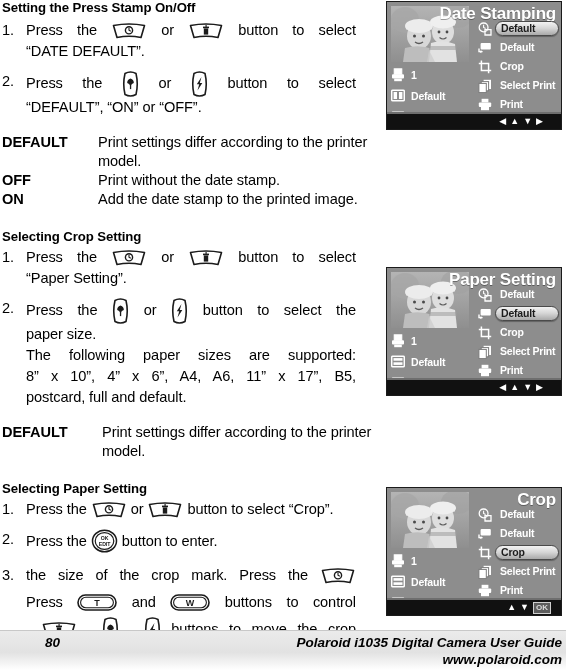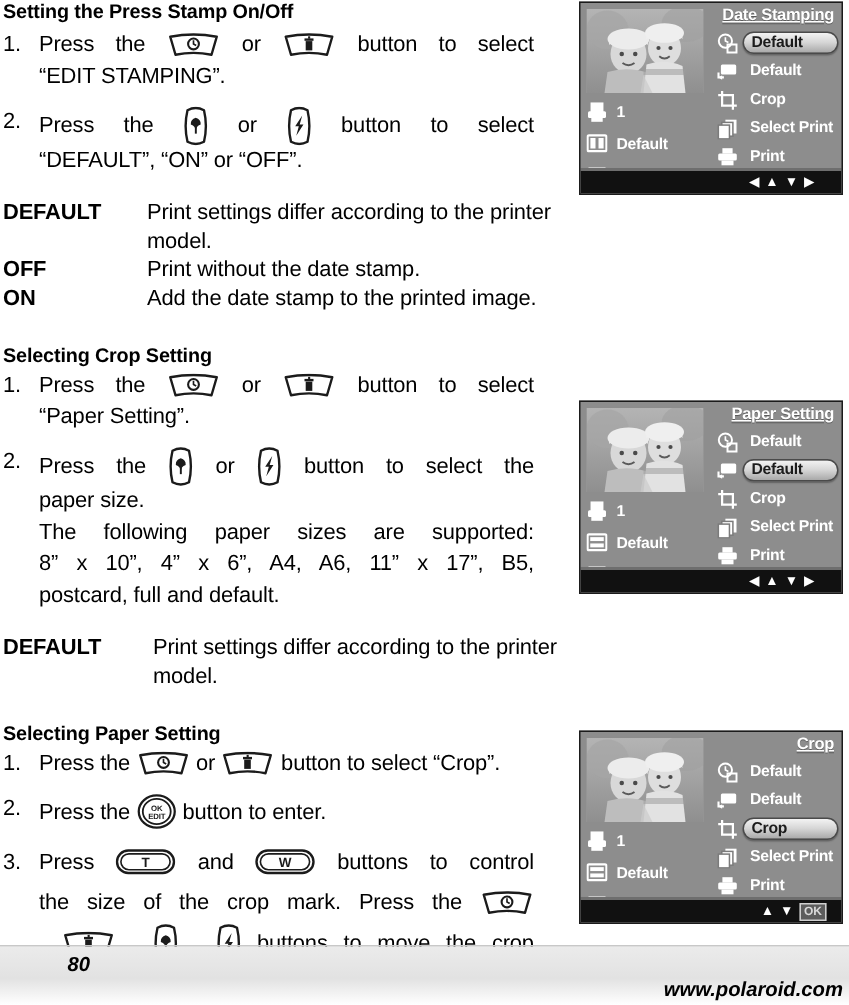--- a/index.html
+++ b/index.html
@@ -115,26 +115,25 @@
   }
   .lcd-inner {
     position: relative;
     width: 100%;
     height: 100%;
   }
   .lcd-title {
     position: absolute;
     right: 5px;
     top: 2px;
-    font-size: 11px;
+    font-size: 17px;
     font-weight: bold;
     color: #ffffff;
     letter-spacing: -0.2px;
     text-shadow: 0 1px 0 rgba(0,0,0,.35);
-    text-decoration: underline;
   }
   
   .lcd-photo {
     position: absolute;
     left: 4px;
     top: 4px;
     width: 78px;
     height: 56px;
     overflow: hidden;
     background: #9b9b9b;
@@ -293,21 +292,21 @@
           <span class="btn-glyph fan">
             <svg width="36" height="17" viewBox="0 0 36 17">
               <path d="M2.5 2.5 Q18 -0.5 33.5 2.5 L30 14.5 Q18 12 6 14.5 Z" fill="#fff" stroke="#1b1b1b" stroke-width="1.6" stroke-linejoin="round"></path>
               <rect x="15" y="3.6" width="6" height="1.6" fill="#1b1b1b"></rect>
               <rect x="15.8" y="5.4" width="4.4" height="6.2" fill="#1b1b1b"></rect>
               <rect x="17.4" y="2.2" width="1.4" height="1.6" fill="#1b1b1b"></rect>
             </svg>
           </span>
           <span>button to select</span>
         </div>
-        <div>“EDIT STAMPING”.</div>
+        <div>“DATE DEFAULT”.</div>
       </div>
     </div>
 
     <div class="gap-sm"></div>
 
     <div class="step">
       <div class="num">2.</div>
       <div class="body">
         <div class="just-line" style="width:330px;">
           <span>Press the</span>
@@ -467,47 +466,47 @@
         </div>
       </div>
     </div>
 
     <div class="gap-sm"></div>
 
     <div class="step" style="line-height:27px;">
       <div class="num">3.</div>
       <div class="body">
         <div class="just-line" style="width:330px;">
+          <span>the size of the crop mark. Press the</span>
+          <span class="btn-glyph fan">
+            <svg width="36" height="17" viewBox="0 0 36 17">
+              <path d="M2.5 2.5 Q18 -0.5 33.5 2.5 L30 14.5 Q18 12 6 14.5 Z" fill="#fff" stroke="#1b1b1b" stroke-width="1.6" stroke-linejoin="round"></path>
+              <circle cx="18" cy="7.3" r="3.6" fill="#fff" stroke="#1b1b1b" stroke-width="1.4"></circle>
+              <path d="M18 4.8 L18 7.3 L19.8 8.3" stroke="#1b1b1b" stroke-width="1.1" fill="none"></path>
+            </svg>
+          </span>
+        </div>
+        <div class="just-line" style="width:330px;">
           <span>Press</span>
           <span class="btn-glyph tw">
             <svg width="40" height="19" viewBox="0 0 40 19">
               <rect x="1" y="2" width="38" height="15" rx="7.5" ry="7.5" fill="#fff" stroke="#1b1b1b" stroke-width="1.6"></rect>
               <rect x="3.6" y="4.2" width="32.8" height="10.6" rx="5.3" ry="5.3" fill="#fff" stroke="#1b1b1b" stroke-width="1.1"></rect>
               <text x="20" y="13.3" font-family="Liberation Sans, sans-serif" font-size="9" font-weight="bold" text-anchor="middle" fill="#1b1b1b">T</text>
             </svg>
           </span>
           <span>and</span>
           <span class="btn-glyph tw">
             <svg width="40" height="19" viewBox="0 0 40 19">
               <rect x="1" y="2" width="38" height="15" rx="7.5" ry="7.5" fill="#fff" stroke="#1b1b1b" stroke-width="1.6"></rect>
               <rect x="3.6" y="4.2" width="32.8" height="10.6" rx="5.3" ry="5.3" fill="#fff" stroke="#1b1b1b" stroke-width="1.1"></rect>
               <text x="20" y="13.3" font-family="Liberation Sans, sans-serif" font-size="9" font-weight="bold" text-anchor="middle" fill="#1b1b1b">W</text>
             </svg>
           </span>
           <span>buttons to control</span>
-        </div>
-        <div class="just-line" style="width:330px;">
-          <span>the size of the crop mark. Press the</span>
-          <span class="btn-glyph fan">
-            <svg width="36" height="17" viewBox="0 0 36 17">
-              <path d="M2.5 2.5 Q18 -0.5 33.5 2.5 L30 14.5 Q18 12 6 14.5 Z" fill="#fff" stroke="#1b1b1b" stroke-width="1.6" stroke-linejoin="round"></path>
-              <circle cx="18" cy="7.3" r="3.6" fill="#fff" stroke="#1b1b1b" stroke-width="1.4"></circle>
-              <path d="M18 4.8 L18 7.3 L19.8 8.3" stroke="#1b1b1b" stroke-width="1.1" fill="none"></path>
-            </svg>
-          </span>
         </div>
         <div class="just-line" style="width:330px;">
           <span>,</span>
           <span class="btn-glyph fan">
             <svg width="36" height="17" viewBox="0 0 36 17">
               <path d="M2.5 2.5 Q18 -0.5 33.5 2.5 L30 14.5 Q18 12 6 14.5 Z" fill="#fff" stroke="#1b1b1b" stroke-width="1.6" stroke-linejoin="round"></path>
               <rect x="15" y="3.6" width="6" height="1.6" fill="#1b1b1b"></rect>
               <rect x="15.8" y="5.4" width="4.4" height="6.2" fill="#1b1b1b"></rect>
               <rect x="17.4" y="2.2" width="1.4" height="1.6" fill="#1b1b1b"></rect>
             </svg>
@@ -912,16 +911,17 @@
       <div class="lcd-navbar" style="padding-right:10px;">
         <span class="navarrow">▲</span>
         <span class="navarrow">▼</span>
         <span class="navok">OK</span>
       </div>
     </div>
   </div>
 
   <div class="footer">
     <div class="footer-pg">80</div>
+    <div class="footer-title">Polaroid i1035 Digital Camera User Guide</div>
     <div class="footer-url">www.polaroid.com</div>
   </div>
 
 </div>
 
 </body></html>

